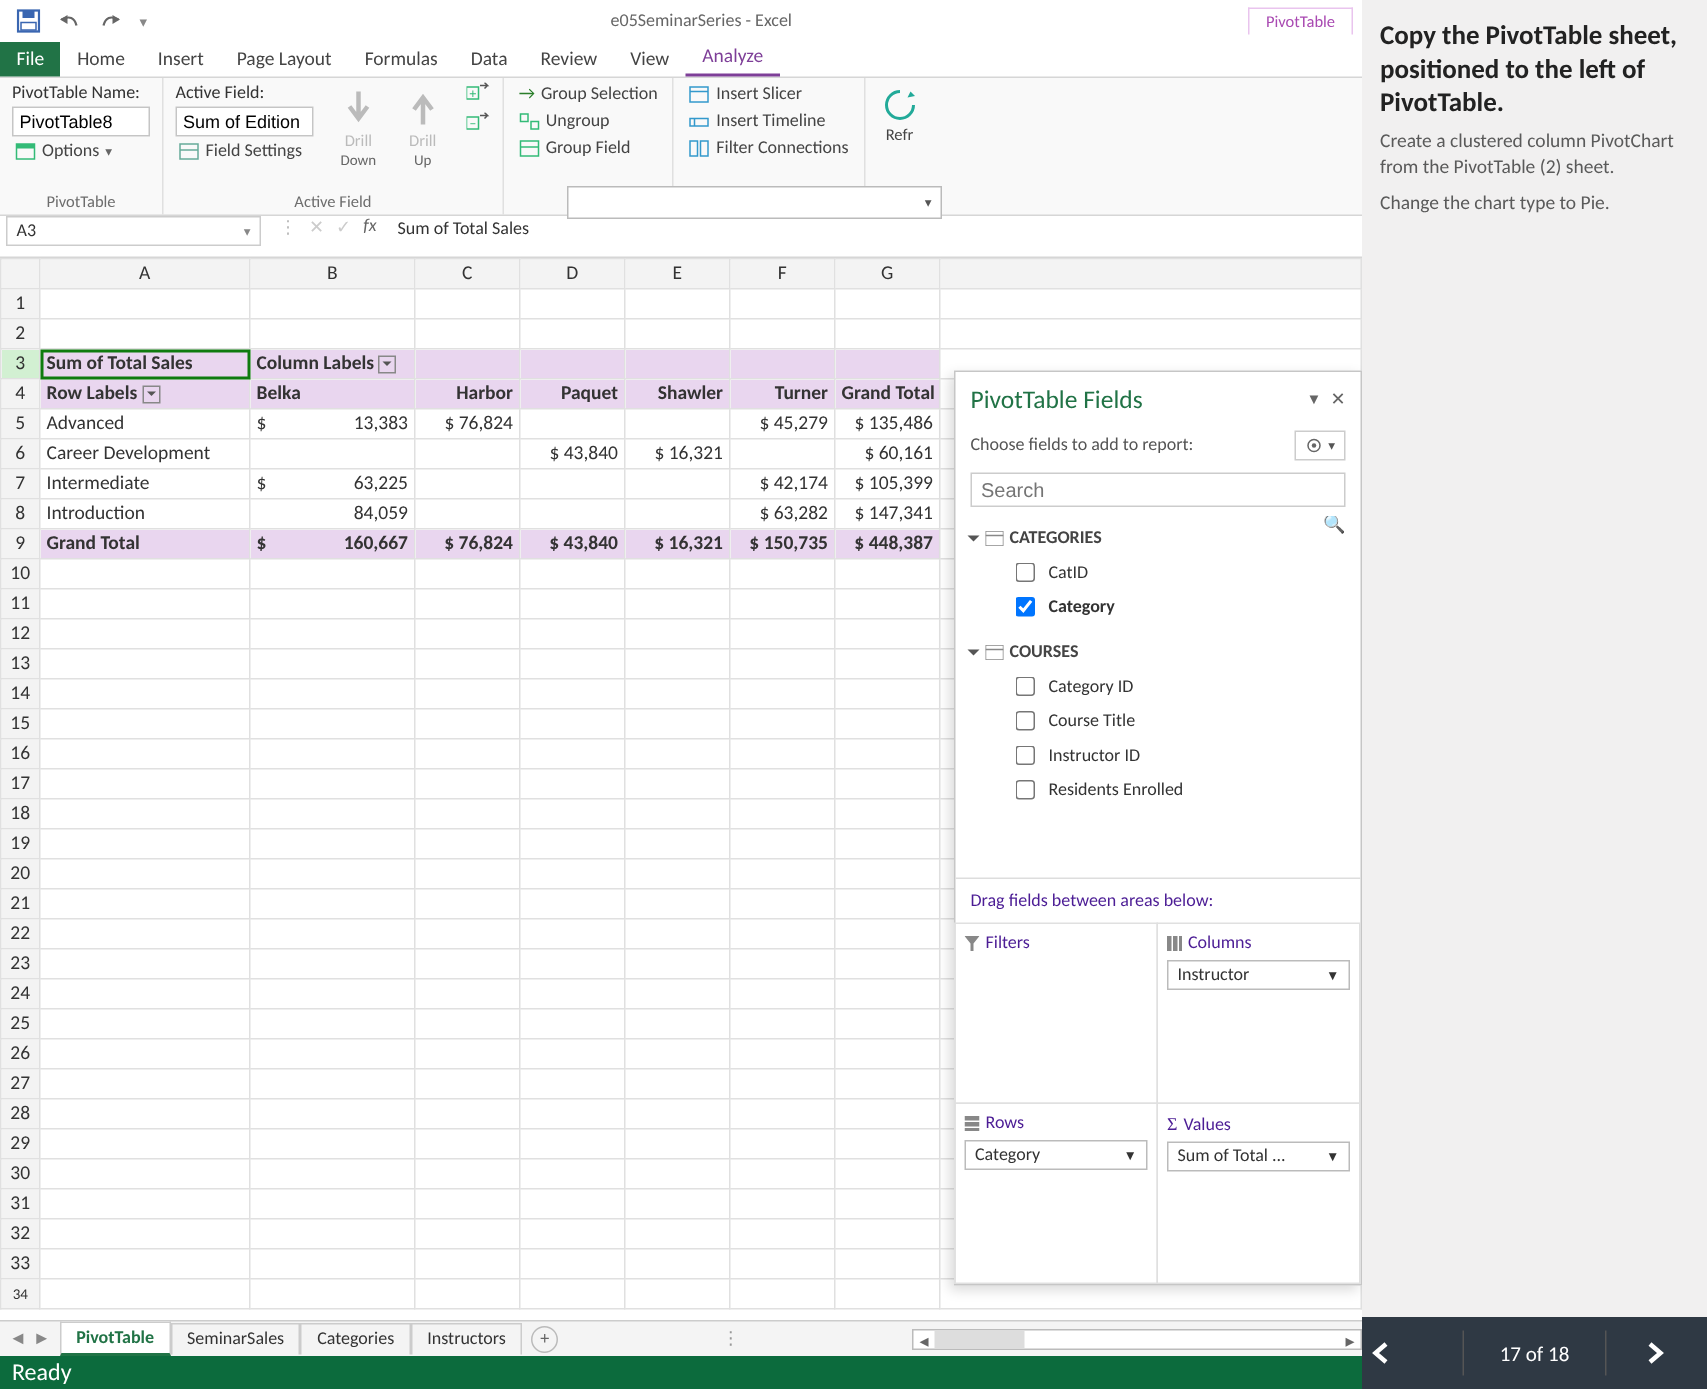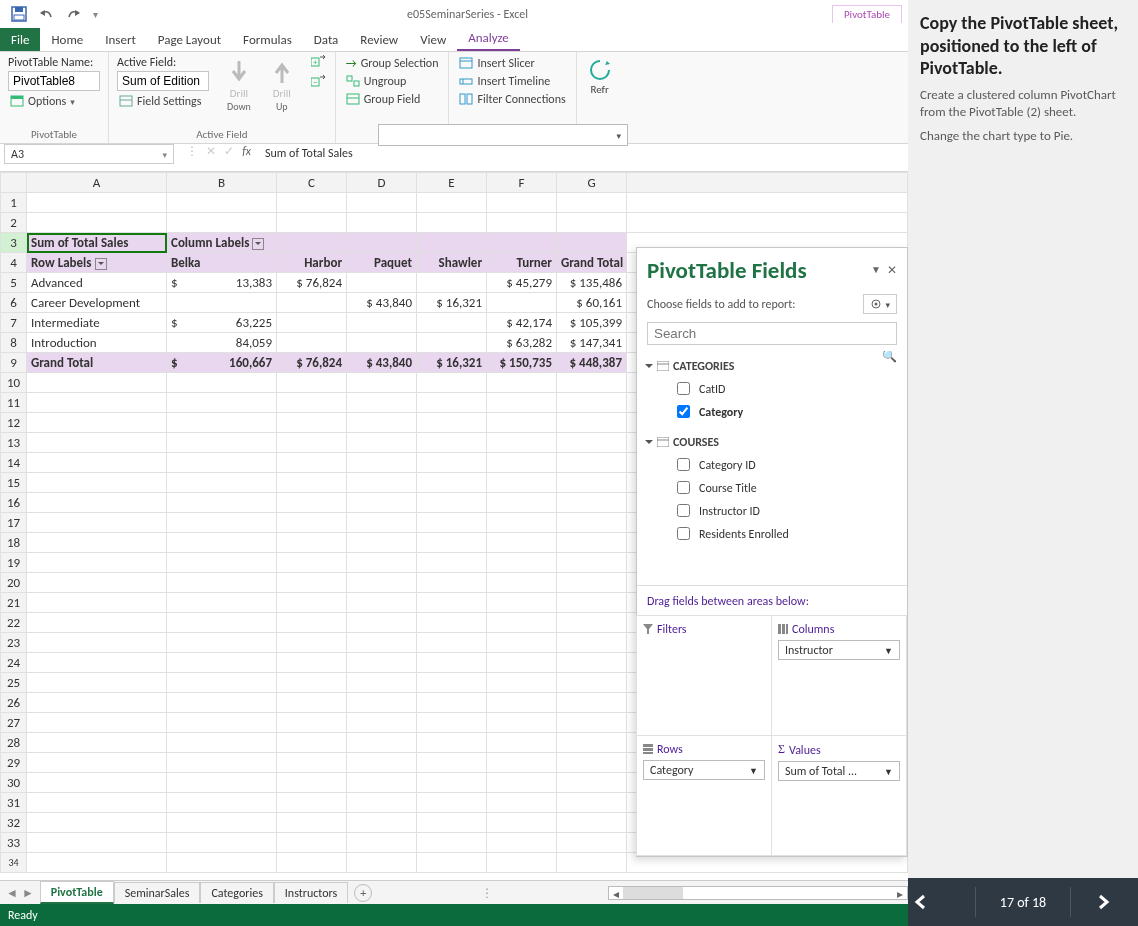--- a/index.html
+++ b/index.html
@@ -61,26 +61,26 @@
   .sheet-tabs{height:24px;display:flex;align-items:center;border-top:1px solid #ccc;background:#f4f4f4;font-size:12px}
   .sheet-tabs .nav{display:flex;gap:4px;padding:0 6px;color:#888}
   .stab{padding:3px 10px;border:1px solid #ccc;border-bottom:none;background:#f4f4f4;cursor:pointer}
   .stab.active{background:#fff;font-weight:bold;border-bottom:2px solid #217346;color:#217346}
   .add{width:18px;height:18px;border:1px solid #bbb;border-radius:50%;display:flex;align-items:center;justify-content:center;margin-left:6px;color:#666;cursor:pointer}
   .hscroll{margin-left:auto;width:300px;height:14px;border:1px solid #bbb;background:#fff;display:flex}
   .hscroll .btn{width:14px;text-align:center;color:#666}
   .hscroll .thumb{width:60px;background:#ddd}
 
   
-  .status{height:22px;background:#0c6b3d;color:#fff;display:flex;align-items:center;padding:0 8px;font-size:12px}
+  .status{height:22px;background:#0c6b3d;color:#fff;display:flex;align-items:center;padding:0 8px;font-size:16px}
 
   
   .fields-pane{position:absolute;top:75px;right:0;width:272px;height:610px;background:#fff;border:1px solid #c6c6c6;box-shadow:-3px 3px 8px rgba(0,0,0,0.15);display:flex;flex-direction:column;font-size:12px;z-index:5}
   .fp-title{display:flex;align-items:center;justify-content:space-between;padding:8px 10px}
-  .fp-title h3{margin:0;font-size:23px;font-weight:bold;color:#217346}
+  .fp-title h3{margin:0;font-size:17px;font-weight:normal;color:#217346}
   .fp-ctrl{display:flex;gap:6px;color:#666}
   .fp-sub{padding:2px 10px;color:#555;display:flex;justify-content:space-between;align-items:center}
   .fp-gear{border:1px solid #ccc;padding:3px 6px;display:flex;align-items:center;gap:3px;cursor:pointer}
   .fp-search{margin:6px 10px;border:1px solid #ccc;padding:3px 6px;color:#999}
   .fp-list{flex:1;overflow:auto;padding:4px 8px;border-bottom:1px solid #ddd;position:relative}
   .fp-tbl{font-weight:bold;color:#444;margin:4px 0;display:flex;align-items:center;gap:4px}
   .fp-fld{display:flex;align-items:center;gap:6px;padding:2px 0 2px 28px}
   .fp-fld label{cursor:pointer}
   .fp-tri{display:inline-block;width:0;height:0;border:4px solid transparent;border-top-color:#555;transform:translateY(2px)}
   .fp-search-ico{position:absolute;right:10px;top:-2px;color:#0f6cbf}

